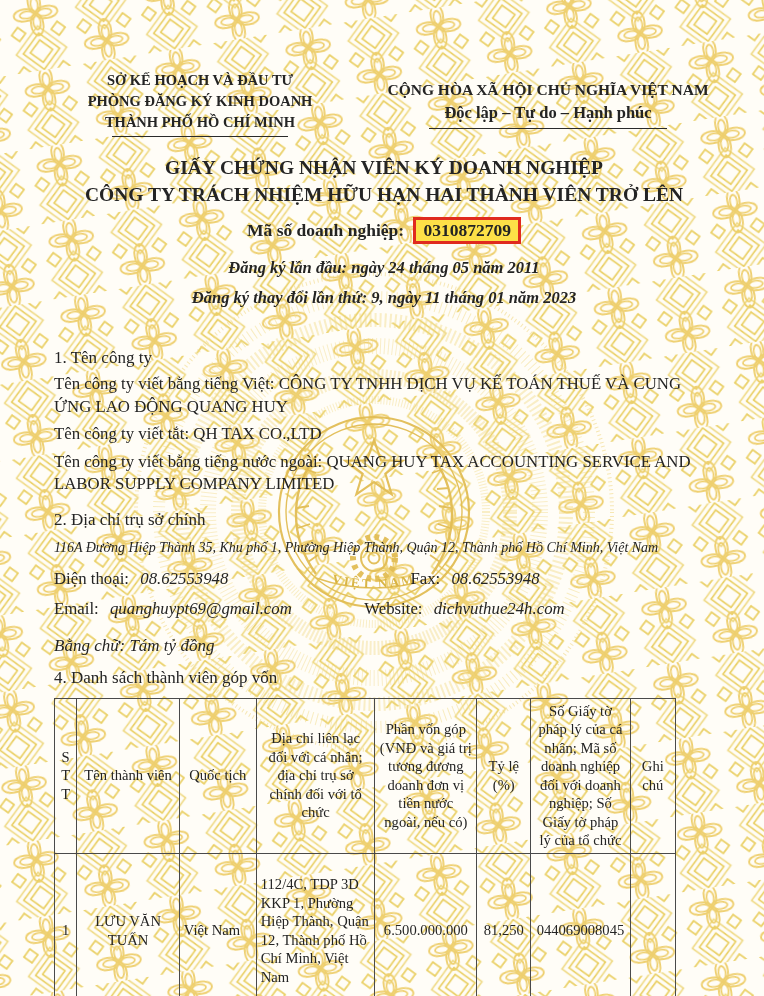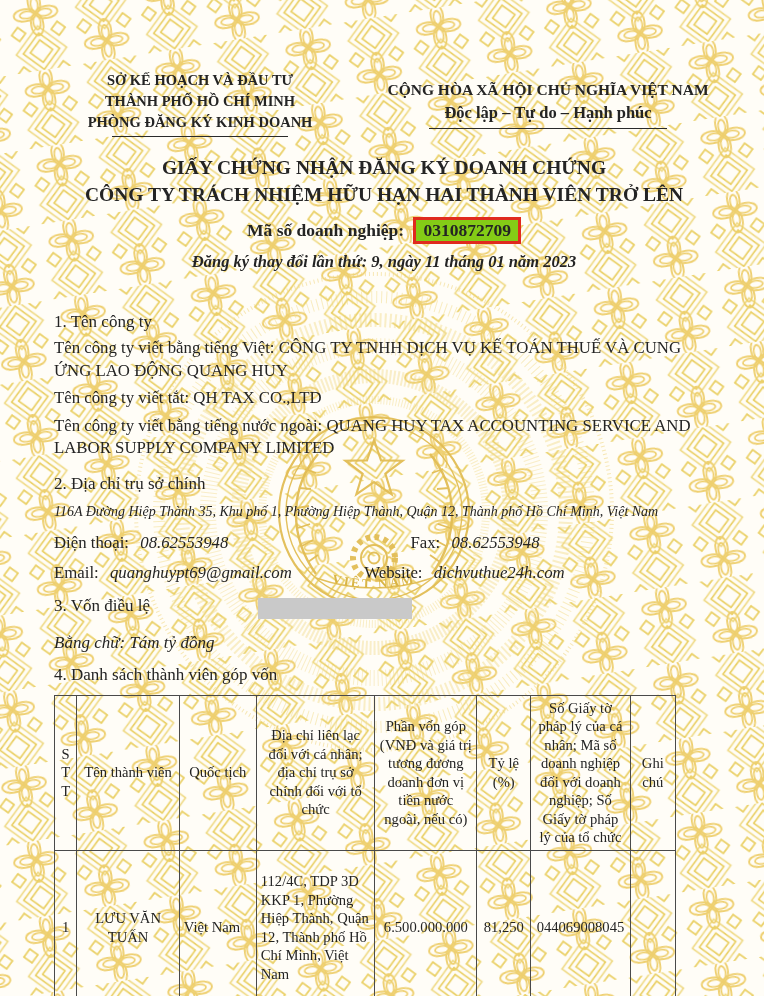--- a/index.html
+++ b/index.html
@@ -20,21 +20,21 @@
   .hdr-right .motto{font-size:16.5px;line-height:24px;}
   .rule{border:0;border-top:1.7px solid #2a2a2a;margin:3px auto 0;}
   .rule.left{width:176px;}
   .rule.right{width:238px;}
 
   
   .title-block{text-align:center;margin-top:17px;}
   .doc-title{font-size:19.5px;font-weight:bold;line-height:27px;}
   .doc-subtitle{font-size:19.5px;font-weight:bold;line-height:27px;}
   .taxcode-line{text-align:center;margin-top:9px;font-size:17.5px;font-weight:bold;}
-  .taxcode-box{display:inline-block;border:3px solid #e02a1e;padding:0 7px;margin-left:5px;background:#84cc16;}
+  .taxcode-box{display:inline-block;border:3px solid #e02a1e;padding:0 7px;margin-left:5px;background:#fde047;}
   .reg-line{text-align:center;font-size:16.5px;font-weight:bold;font-style:italic;margin-top:6px;line-height:24px;}
   .reg-line.first{margin-top:12px;}
 
   
   .sec-heading{font-size:17px;font-weight:normal;margin-top:0;}
   .s1-heading{margin-top:38px;}
   .body-line{font-size:16.8px;line-height:22.5px;margin-top:5px;}
   .s2-heading{margin-top:14px;}
   .addr{font-style:italic;font-size:14px;line-height:24px;margin-top:6px;}
   .contact-row{display:flex;font-size:16.8px;margin-top:7px;line-height:23px;}
@@ -122,41 +122,42 @@
         <textPath href="#ribbonPath" startOffset="50%" text-anchor="middle">VIỆT NAM</textPath>
       </text>
     </g>
   </svg>
 
   <div class="content">
 
     <div class="hdr">
       <div class="hdr-left">
         <div>SỞ KẾ HOẠCH VÀ ĐẦU TƯ</div>
+        <div>PHÒNG ĐĂNG KÝ KINH DOANH</div>
         <div>THÀNH PHỐ HỒ CHÍ MINH</div>
-        <div>PHÒNG ĐĂNG KÝ KINH DOANH</div>
         <hr class="rule left">
       </div>
       <div class="hdr-right">
         <div class="nation">CỘNG HÒA XÃ HỘI CHỦ NGHĨA VIỆT NAM</div>
         <div class="motto">Độc lập – Tự do – Hạnh phúc</div>
         <hr class="rule right">
       </div>
     </div>
 
     <div class="title-block">
-      <div class="doc-title">GIẤY CHỨNG NHẬN ĐĂNG KÝ DOANH CHỨNG</div>
+      <div class="doc-title">GIẤY CHỨNG NHẬN VIÊN KÝ DOANH NGHIỆP</div>
       <div class="doc-subtitle">CÔNG TY TRÁCH NHIỆM HỮU HẠN HAI THÀNH VIÊN TRỞ LÊN</div>
     </div>
 
     <div class="taxcode-line">
       <span>Mã số doanh nghiệp:</span>
       <span class="taxcode-box">0310872709</span>
     </div>
 
+    <div class="reg-line first">Đăng ký lần đầu: ngày 24 tháng 05 năm 2011</div>
     <div class="reg-line">Đăng ký thay đổi lần thứ: 9, ngày 11 tháng 01 năm 2023</div>
 
     <div class="sec-heading s1-heading">1. Tên công ty</div>
     <div class="body-line">
       <span>Tên công ty viết bằng tiếng Việt:</span>
       <span>CÔNG TY TNHH DỊCH VỤ KẾ TOÁN THUẾ VÀ CUNG ỨNG LAO ĐỘNG QUANG HUY</span>
     </div>
     <div class="body-line">
       <span>Tên công ty viết tắt:</span>
       <span>QH TAX CO.,LTD</span>
@@ -183,24 +184,20 @@
       <div class="contact-cell c-left2">
         <span>Email:</span>
         <span class="val">quanghuypt69@gmail.com</span>
       </div>
       <div class="contact-cell">
         <span>Website:</span>
         <span class="val">dichvuthue24h.com</span>
       </div>
     </div>
 
-    <div class="s3-line">
-      <div class="sec-heading">3. Vốn điều lệ</div>
-      <div class="redaction"></div>
-    </div>
     <div class="inwords">
       <span>Bằng chữ:</span>
       <span>Tám tỷ đồng</span>
     </div>
 
     <div class="sec-heading s4-heading">4. Danh sách thành viên góp vốn</div>
 
     <table class="members">
       <colgroup>
         <col style="width:3.6%">

